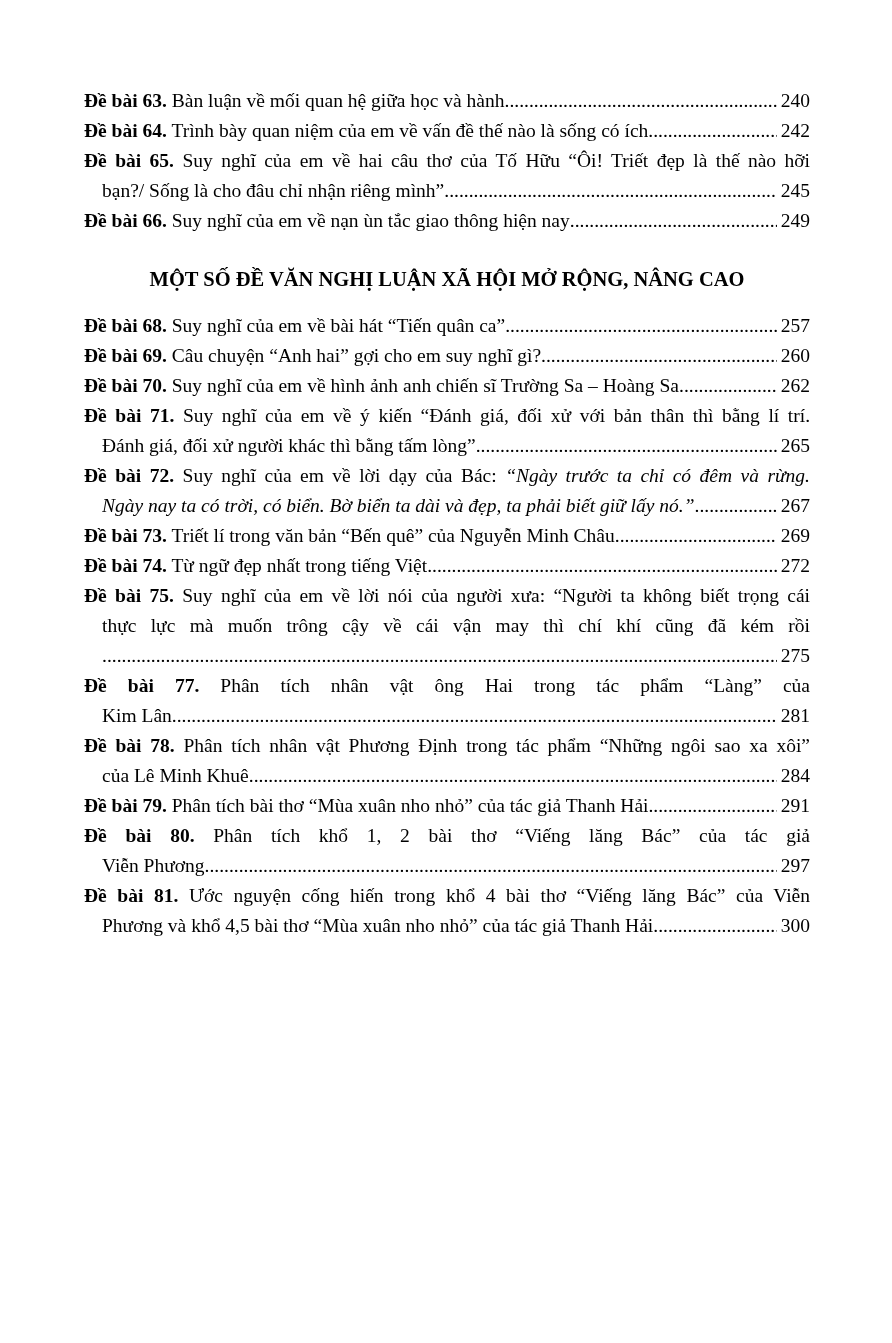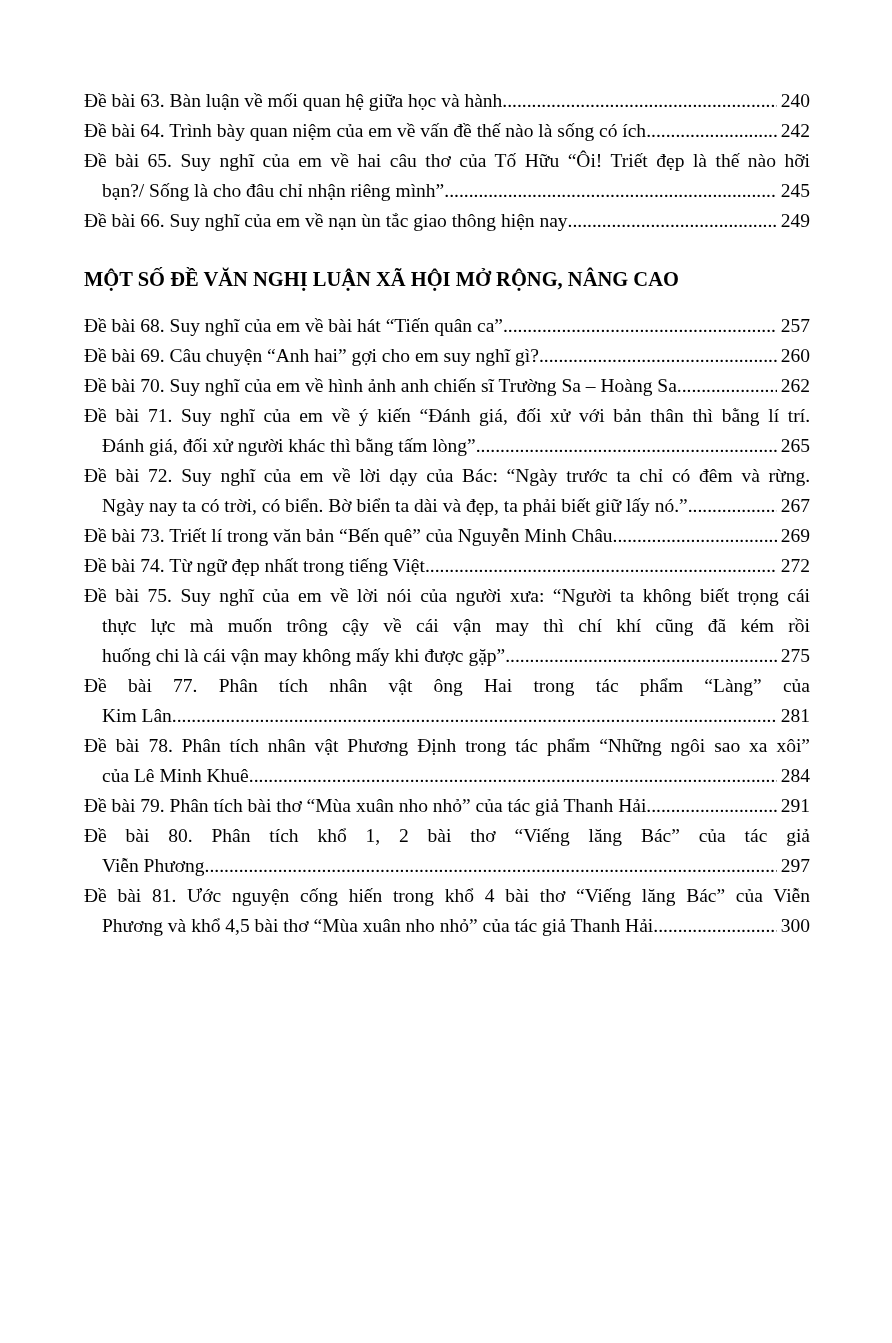--- a/index.html
+++ b/index.html
@@ -35,26 +35,27 @@
   .dots {
     flex: 1 1 10px;
     min-width: 10px;
     overflow: hidden;
     white-space: nowrap;
   }
   .dots::after {
     content: "......................................................................................................................................................................................";
   }
   .pg { flex: 0 0 auto; padding-left: 4px; }
-  .label { font-weight: normal; }
-  .it { }
+  .label { font-weight: bold; }
+  .it { font-style: italic; }
   .title {
     font-size: 20.5px;
     line-height: 30px;
     font-weight: bold;
+    text-align: center;
     margin: 28px 0 17px 0;
   }
 </style>
 </head>
 <body>
 
 <div class="page">
   <div class="group">
       <div class="entry">
         <div class="line last">
@@ -138,21 +139,20 @@
         <div class="line last">
           <span class="ltext"><span class="label">Đề bài 74.</span> <span>Từ ngữ đẹp nhất trong tiếng Việt</span></span>
           <span class="dots"></span>
           <span class="pg">272</span>
         </div>
       </div>
       <div class="entry">
         <div class="line mid"><span class="label">Đề bài 75.</span> <span>Suy nghĩ của em về lời nói của người xưa: “Người ta không biết trọng cái</span></div>
         <div class="line mid ind"><span>thực lực mà muốn trông cậy về cái vận may thì chí khí cũng đã kém rồi</span></div>
         <div class="line last ind">
-          <span class="ltext"><span>huống chi là cái vận may không mấy khi được gặp”</span></span>
           <span class="dots"></span>
           <span class="pg">275</span>
         </div>
       </div>
       <div class="entry">
         <div class="line mid"><span class="label">Đề bài 77.</span> <span>Phân tích nhân vật ông Hai trong tác phẩm “Làng” của</span></div>
         <div class="line last ind">
           <span class="ltext"><span>Kim Lân</span></span>
           <span class="dots"></span>
           <span class="pg">281</span>

